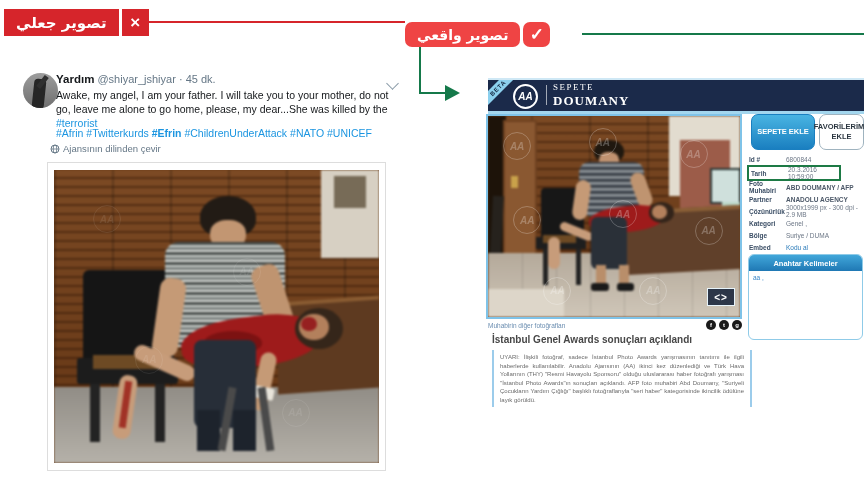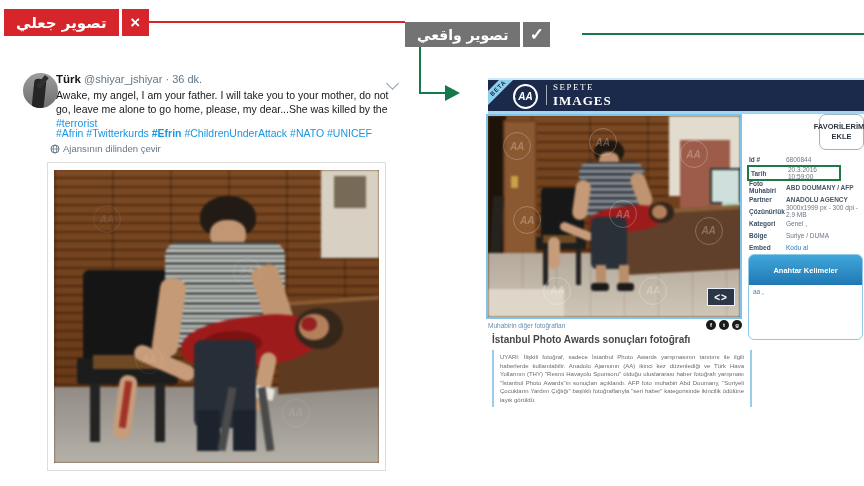--- a/index.html
+++ b/index.html
@@ -9,21 +9,21 @@
 
   
   .banner{position:absolute;display:flex;gap:3px;align-items:stretch;}
   .banner .txt{color:#fff;font-weight:bold;font-size:15px;display:flex;align-items:center;
                padding:0 12px;font-family:"DejaVu Sans",sans-serif;}
   .banner .box{width:27px;display:flex;align-items:center;justify-content:center;
                color:#fff;font-weight:bold;font-size:17px;}
   #fake-banner{left:4px;top:9px;height:27px;}
   #fake-banner .txt,#fake-banner .box{background:#d6252b;}
   #real-banner{left:405px;top:22px;height:25px;}
-  #real-banner .txt,#real-banner .box{background:#737373;}
+  #real-banner .txt,#real-banner .box{background:#ef4444;border-radius:7px;}
   #real-banner .txt{font-size:14px;}
   .hline{position:absolute;height:2px;}
   #red-line{left:137px;top:21px;width:268px;background:#d6252b;}
   #green-line{left:582px;top:33px;width:282px;background:#15794a;}
   #green-vline{left:419px;top:47px;width:2px;height:46px;background:#15794a;}
   #green-hline{left:419px;top:92px;width:28px;background:#15794a;}
   #green-arrow{left:445px;top:85px;width:0;height:0;border-left:15px solid #15794a;
                border-top:8px solid transparent;border-bottom:8px solid transparent;}
 
   
@@ -82,21 +82,21 @@
 
   #meta{left:749px;top:153px;width:114px;}
   .mrow{display:flex;height:12px;align-items:center;font-size:6.5px;}
   .mrow .ml{width:37px;color:#3c4f66;font-weight:bold;flex:none;}
   .mrow .mv{color:#6b7685;}
   .mrow.bold .mv{font-weight:bold;color:#4c5868;}
   .mrow.hl{border:2px solid #1d7a45;width:88px;padding-left:2px;margin-left:-2px;}
   .mrow .mv.link{color:#2b7bb9;}
 
   #kw-panel{left:748px;top:254px;width:113px;height:84px;border:1px solid #8fcbe8;border-radius:6px;overflow:hidden;background:#fff;}
-  #kw-head{height:30px;background:linear-gradient(180deg,#41a7da,#1f78b4);color:#fff;font-size:7.5px;font-weight:bold;
+  #kw-head{height:16px;background:linear-gradient(180deg,#41a7da,#1f78b4);color:#fff;font-size:7.5px;font-weight:bold;
            display:flex;align-items:center;justify-content:center;}
   #kw-body{padding:3px 4px;font-size:6.5px;color:#3a87c8;}
 
   #other-photos{left:488px;top:322px;font-size:6.5px;color:#6a8db0;}
   #socials{left:706px;top:320px;display:flex;gap:3px;}
   .soc{width:10px;height:10px;border-radius:50%;background:#1a1a1a;color:#fff;font-size:6px;font-weight:bold;
        display:flex;align-items:center;justify-content:center;}
   #article-title{left:492px;top:334px;font-size:10px;font-weight:bold;color:#474747;}
   #article-body{left:492px;top:350px;width:244px;font-size:6px;line-height:8.5px;color:#6b6b6b;
                 border-left:2px solid #9ccceb;border-right:2px solid #9ccceb;padding:3px 6px;text-align:justify;}
@@ -121,23 +121,23 @@
   <div class="hline" id="green-line"></div>
   <div class="abs" id="green-vline"></div>
   <div class="hline" id="green-hline"></div>
   <div class="abs" id="green-arrow"></div>
 
   <div class="abs" id="avatar">
     <div class="fig1"></div>
     <div class="fig2"></div>
   </div>
   <div class="abs" id="tw-namerow">
-    <b>Türk</b>
+    <b>Yardım</b>
     <span>@shiyar_jshiyar</span>
-    <span>· 36 dk.</span>
+    <span>· 45 dk.</span>
   </div>
   <div class="abs" id="tw-chevron"></div>
   <div class="abs" id="tw-text"><span>Awake, my angel, I am your father. I will take you to your mother, do not go, leave me alone to go home, please, my dear...She was killed by the </span><span class="tlink">#terrorist</span></div>
   <div class="abs" id="tw-tags">
     <span>#Afrin</span>
     <span>#Twitterkurds</span>
     <span class="bold">#Efrin</span>
     <span>#ChildrenUnderAttack</span>
     <span>#NATO</span>
     <span>#UNICEF</span>
@@ -193,21 +193,21 @@
       <div class="wm" style="left:70%;top:78%;opacity:.1;">AA</div>
     </div>
   </div>
 
   <div class="abs" id="site-header">
     <div id="beta">BETA</div>
     <div id="aa-logo">AA</div>
     <div id="hdr-div"></div>
     <div id="brand">
       <div class="l1">SEPETE</div>
-      <div class="l2">IMAGES</div>
+      <div class="l2">DOUMANY</div>
     </div>
   </div>
 
   <div class="photo-frame" id="site-photo">
     <div class="img">
       <div class="fig">
         <div class="wood" style="left:0;top:0;width:100%;height:70%;"></div>
         <div class="slats" style="left:17%;top:0;width:55%;height:70%;"></div>
         <div class="planks" style="left:17%;top:0;width:55%;height:70%;"></div>
         <div class="abs" style="left:0;top:0;width:7%;height:78%;background:#1d1309;"></div>
@@ -249,20 +249,21 @@
       <div class="wm" style="left:76%;top:12%;opacity:.3;">AA</div>
       <div class="wm" style="left:10%;top:45%;opacity:.3;">AA</div>
       <div class="wm" style="left:48%;top:42%;opacity:.3;">AA</div>
       <div class="wm" style="left:82%;top:50%;opacity:.3;">AA</div>
       <div class="wm" style="left:22%;top:80%;opacity:.3;">AA</div>
       <div class="wm" style="left:60%;top:80%;opacity:.3;">AA</div>
       <div class="navbox">&lt;&gt;</div>
     </div>
   </div>
 
+  <div class="btn" id="btn-cart">SEPETE EKLE</div>
   <div class="btn" id="btn-fav">FAVORİLERİME EKLE</div>
 
   <div class="abs" id="meta">
     <div class="mrow">
       <span class="ml">Id #</span>
       <span class="mv">6800844</span>
     </div>
     <div class="mrow hl">
       <span class="ml">Tarih</span>
       <span class="mv">20.3.2016 10:59:00</span>
@@ -298,16 +299,16 @@
     <div id="kw-body">aa ,</div>
   </div>
 
   <div class="abs" id="other-photos">Muhabirin diğer fotoğrafları</div>
   <div class="abs" id="socials">
     <div class="soc">f</div>
     <div class="soc">t</div>
     <div class="soc">g</div>
   </div>
 
-  <div class="abs" id="article-title">İstanbul Photo Awards sonuçları fotoğrafı</div>
+  <div class="abs" id="article-title">İstanbul Genel Awards sonuçları açıklandı</div>
   <div class="abs" id="article-body">UYARI: İlişkili fotoğraf, sadece İstanbul Photo Awards yarışmasının tanıtımı ile ilgili haberlerde kullanılabilir. Anadolu Ajansının (AA) ikinci kez düzenlediği ve Türk Hava Yollarının (THY) "Resmi Havayolu Sponsoru" olduğu uluslararası haber fotoğrafı yarışması "İstanbul Photo Awards"ın sonuçları açıklandı. AFP foto muhabiri Abd Doumany, "Suriyeli Çocukların Yardım Çığlığı" başlıklı fotoğraflarıyla "seri haber" kategorisinde ikincilik ödülüne layık görüldü.</div>
 
 </div>
 
 </body></html>

